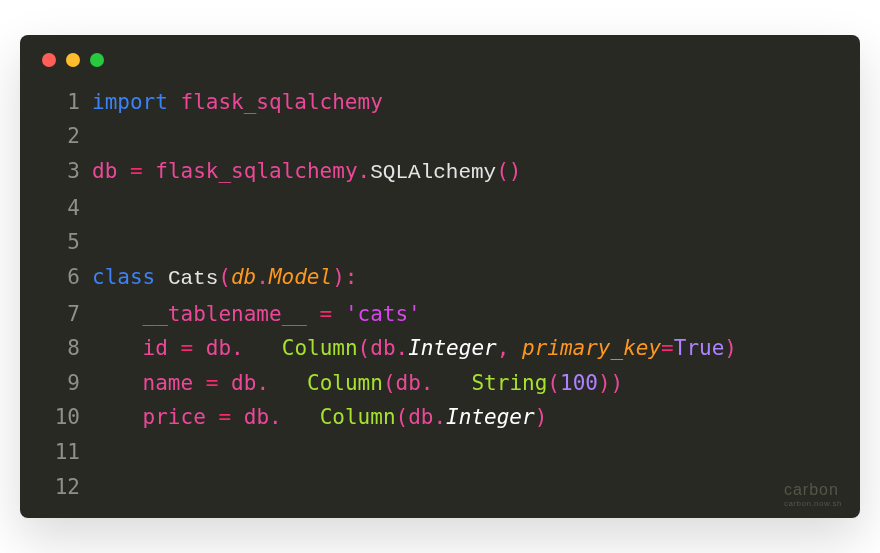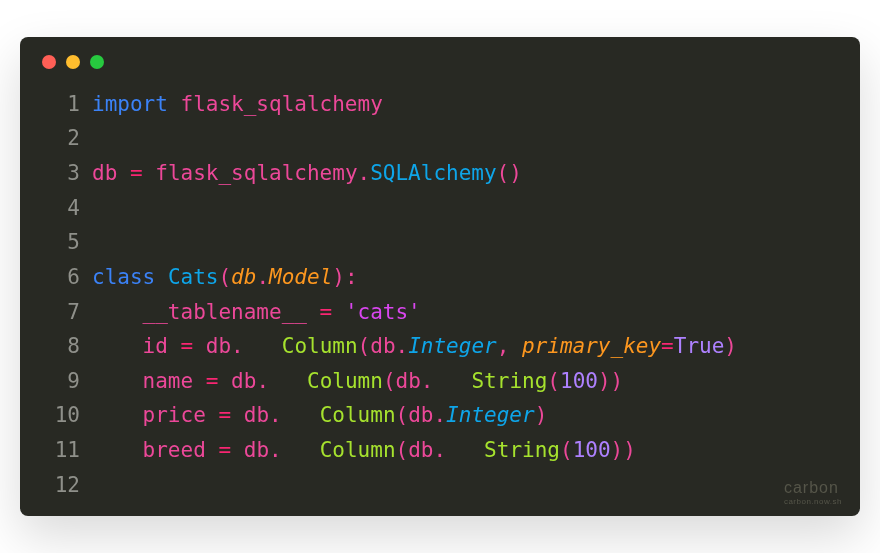--- a/index.html
+++ b/index.html
@@ -45,26 +45,26 @@
     color: #8f908a;
     width: 38px;
     text-align: right;
     margin-right: 12px;
     user-select: none;
     flex-shrink: 0;
   }
   .txt { color: #ec4899; }
   .kw { color: #3b82f6; }
   .fn { color: #a6e22e; margin-left: 38px; }
-  .cls { color: #0ea5e9; }
+  .cls { color: #e5e5e5; font-family: Liberation Mono, monospace; }
   .str { color: #d946ef; }
   .num { color: #ae81ff; margin-top: 40px; }
   .const { color: #ae81ff; }
   .param { color: #fd971f; font-style: italic; }
-  .attr { color: #0ea5e9; font-style: italic; }
+  .attr { color: #ffffff; font-style: italic; }
   .op { color: #f92672; }
   .watermark {
     position: absolute;
     bottom: 10px;
     right: 18px;
     text-align: left;
     color: #555549;
     font-family: sans-serif;
   }
   .watermark .w1 { font-size: 16px; letter-spacing: 1px; }
@@ -83,20 +83,20 @@
       <div class="line"><span class="ln">1</span><span><span class="kw">import</span><span class="txt"> flask_sqlalchemy</span></span></div>
       <div class="line"><span class="ln">2</span><span>&nbsp;</span></div>
       <div class="line"><span class="ln">3</span><span><span class="txt">db </span><span class="op">=</span><span class="txt"> flask_sqlalchemy.</span><span class="cls">SQLAlchemy</span><span class="txt">()</span></span></div>
       <div class="line"><span class="ln">4</span><span>&nbsp;</span></div>
       <div class="line"><span class="ln">5</span><span>&nbsp;</span></div>
       <div class="line"><span class="ln">6</span><span><span class="kw">class</span><span class="txt"> </span><span class="cls">Cats</span><span class="txt">(</span><span class="param">db</span><span class="txt">.</span><span class="param">Model</span><span class="txt">):</span></span></div>
       <div class="line"><span class="ln">7</span><span><span class="txt">    __tablename__ </span><span class="op">=</span><span class="txt"> </span><span class="str">'cats'</span></span></div>
       <div class="line"><span class="ln">8</span><span><span class="txt">    id </span><span class="op">=</span><span class="txt"> db.</span><span class="fn">Column</span><span class="txt">(db.</span><span class="attr">Integer</span><span class="txt">, </span><span class="param">primary_key</span><span class="op">=</span><span class="const">True</span><span class="txt">)</span></span></div>
       <div class="line"><span class="ln">9</span><span><span class="txt">    name </span><span class="op">=</span><span class="txt"> db.</span><span class="fn">Column</span><span class="txt">(db.</span><span class="fn">String</span><span class="txt">(</span><span class="num">100</span><span class="txt">))</span></span></div>
       <div class="line"><span class="ln">10</span><span><span class="txt">    price </span><span class="op">=</span><span class="txt"> db.</span><span class="fn">Column</span><span class="txt">(db.</span><span class="attr">Integer</span><span class="txt">)</span></span></div>
-      <div class="line"><span class="ln">11</span><span><span class="txt">    breed </span><span class="op">=</span><span class="txt"> db.</span><span class="fn">Column</span><span class="txt">(db.</span><span class="fn">String</span><span class="txt">(</span><span class="num">100</span><span class="txt">))</span></span></div>
+      <div class="line"><span class="ln">11</span></div>
       <div class="line"><span class="ln">12</span><span>&nbsp;</span></div>
     </div>
   <div class="watermark">
     <div class="w1">carbon</div>
     <div class="w2">carbon.now.sh</div>
   </div>
 </div>
 
 </body></html>

